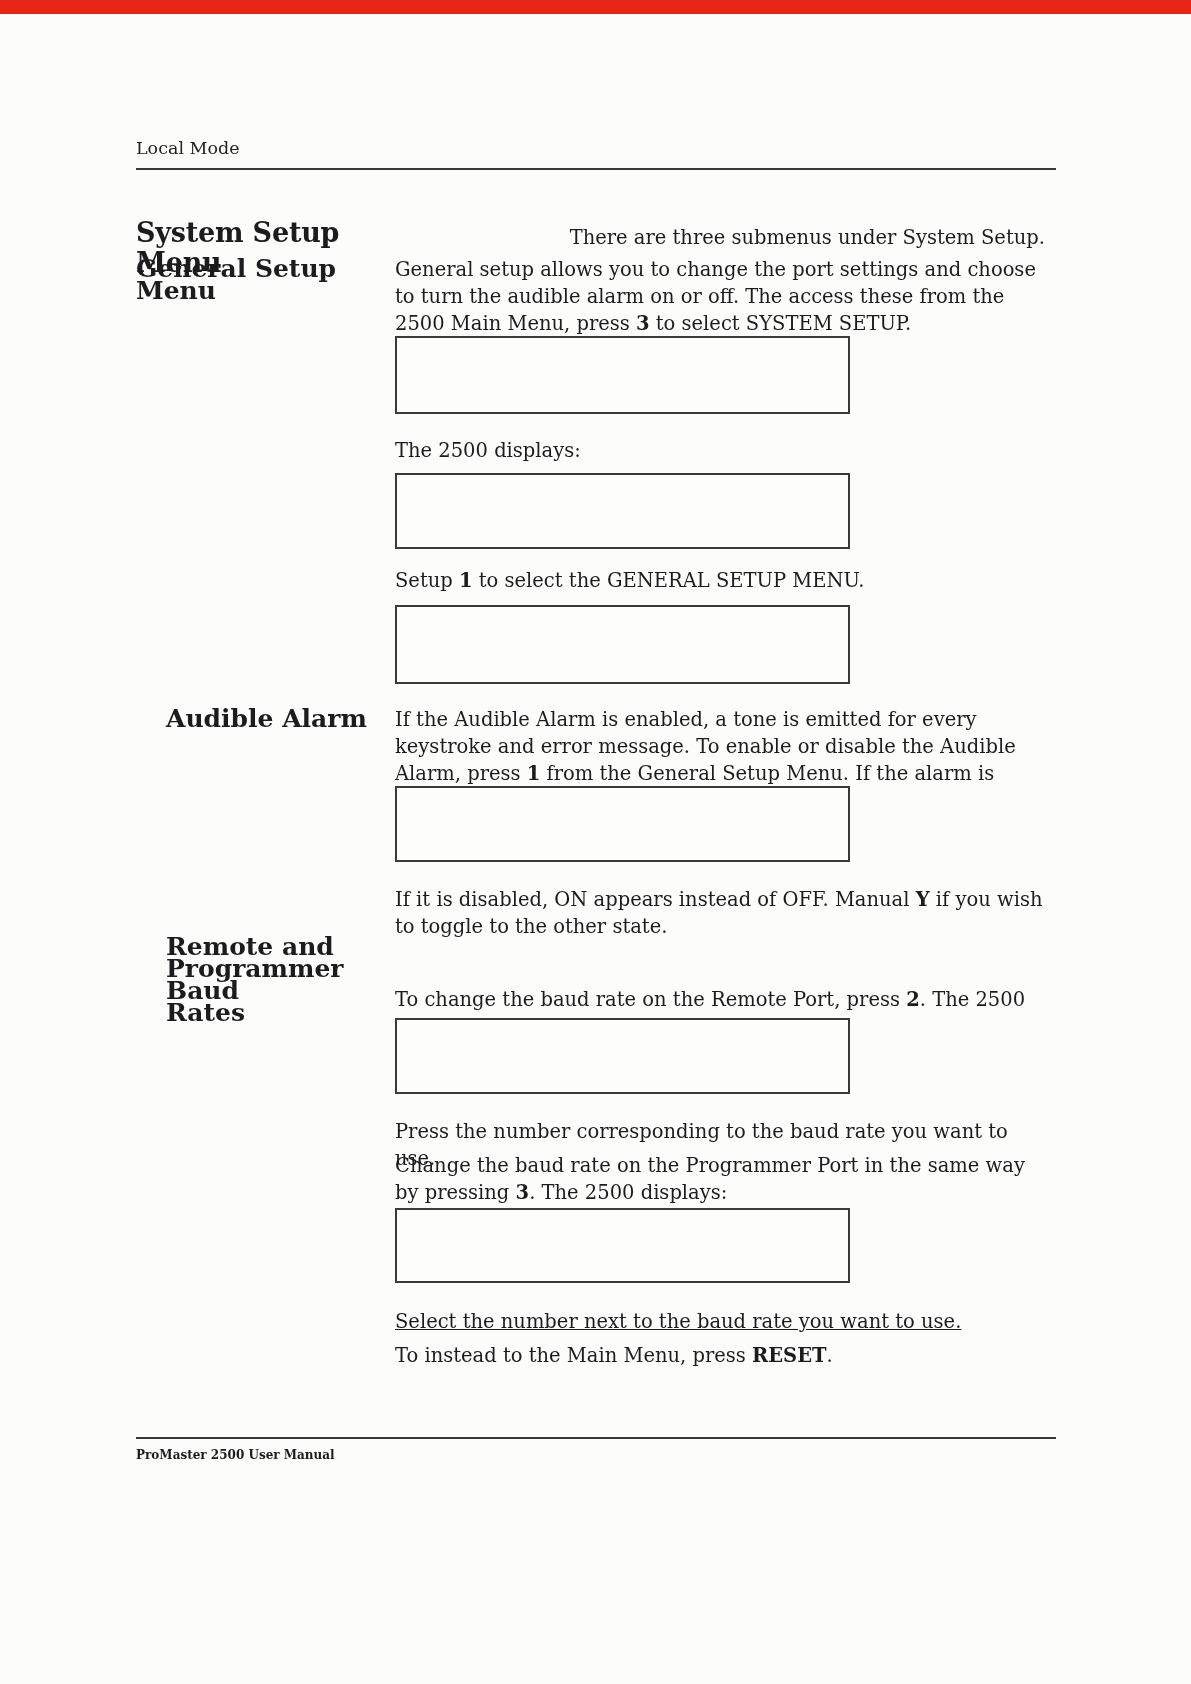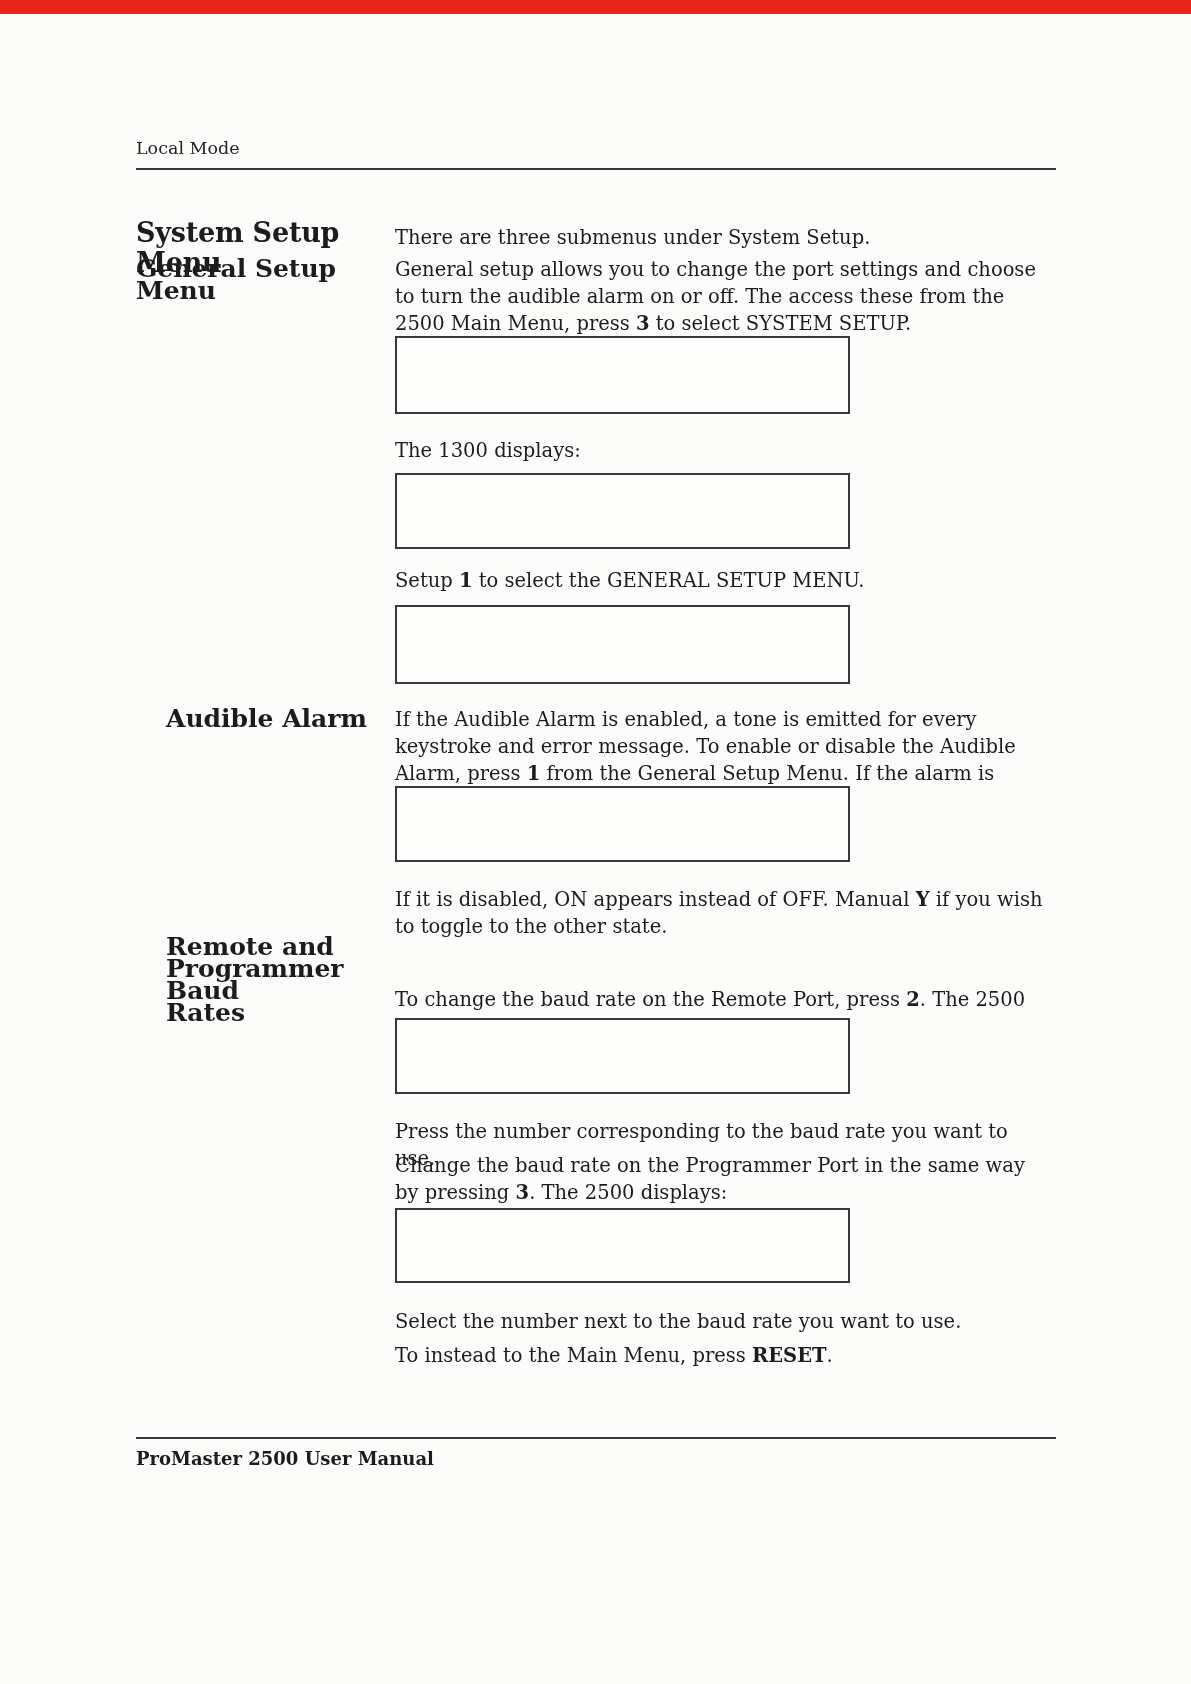--- a/index.html
+++ b/index.html
@@ -33,42 +33,42 @@
   .display-box{
     position:absolute;left:395px;width:455px;
     border:2px solid #3a3a3c;background:#fdfdfc;
     box-sizing:border-box;
   }
   .header-label{
     font-size:17.5px;color:#222;
     text-align:left;
   }
   .footer-text{
-    font-size:18px;font-weight:bold;color:#1c1c1e;
+    font-size:12px;font-weight:bold;color:#1c1c1e;
   }
 </style>
 </head>
 <body>
 
 <div class="page">
 
   <div class="topbar" style="background:#e8241b;"></div>
 
   <div class="abs header-label" style="top:138px;left:136px;width:920px;">Local Mode</div>
   <div class="rule" style="top:168px;left:136px;width:920px;"></div>
 
   <div class="abs h1" style="top:218px;left:136px;width:250px;">System Setup Menu</div>
-  <div class="abs body-text" style="top:224px;left:395px;width:650px;">There are three submenus under System Setup.</div>
+  <div class="abs body-text" style="top:224px;left:395px;width:650px;text-align:right;">There are three submenus under System Setup.</div>
 
   <div class="abs h2" style="top:258px;left:136px;width:250px;">General Setup Menu</div>
   <div class="abs body-text" style="top:256px;left:395px;width:650px;"><span>General setup allows you to change the port settings and choose to turn the audible alarm on or off. The access these from the 2500 Main Menu, press </span><b>3</b><span> to select SYSTEM SETUP.</span></div>
 
   <div class="display-box" style="top:336px;height:78px;"></div>
 
-  <div class="abs body-text" style="top:437px;left:395px;width:650px;">The 1300 displays:</div>
+  <div class="abs body-text" style="top:437px;left:395px;width:650px;">The 2500 displays:</div>
 
   <div class="display-box" style="top:473px;height:76px;"></div>
 
   <div class="abs body-text" style="top:567px;left:395px;width:650px;"><span>Setup </span><b>1</b><span> to select the GENERAL SETUP MENU.</span></div>
 
   <div class="display-box" style="top:605px;height:79px;"></div>
 
   <div class="abs h2" style="top:708px;left:166px;width:230px;">Audible Alarm</div>
   <div class="abs body-text" style="top:706px;left:395px;width:650px;"><span>If the Audible Alarm is enabled, a tone is emitted for every keystroke and error message. To enable or disable the Audible Alarm, press </span><b>1</b><span> from the General Setup Menu. If the alarm is currently enabled, the 2500 displays:</span></div>
 
@@ -82,20 +82,20 @@
   <div class="abs body-text" style="top:986px;left:395px;width:650px;"><span>To change the baud rate on the Remote Port, press </span><b>2</b><span>. The 2500 displays:</span></div>
 
   <div class="display-box" style="top:1018px;height:76px;"></div>
 
   <div class="abs body-text" style="top:1118px;left:395px;width:650px;">Press the number corresponding to the baud rate you want to use.</div>
 
   <div class="abs body-text" style="top:1152px;left:395px;width:650px;"><span>Change the baud rate on the Programmer Port in the same way by pressing </span><b>3</b><span>. The 2500 displays:</span></div>
 
   <div class="display-box" style="top:1208px;height:75px;"></div>
 
-  <div class="abs body-text" style="top:1308px;left:395px;width:650px;">Select the number next to the baud rate you want to use.</div>
+  <div class="abs body-text" style="top:1308px;left:395px;width:650px;text-decoration:underline;">Select the number next to the baud rate you want to use.</div>
 
   <div class="abs body-text" style="top:1342px;left:395px;width:650px;"><span>To instead to the Main Menu, press </span><b>RESET</b><span>.</span></div>
 
   <div class="rule" style="top:1437px;left:136px;width:920px;"></div>
   <div class="abs footer-text" style="top:1448px;left:136px;">ProMaster 2500 User Manual</div>
 
 </div>
 
 </body></html>

